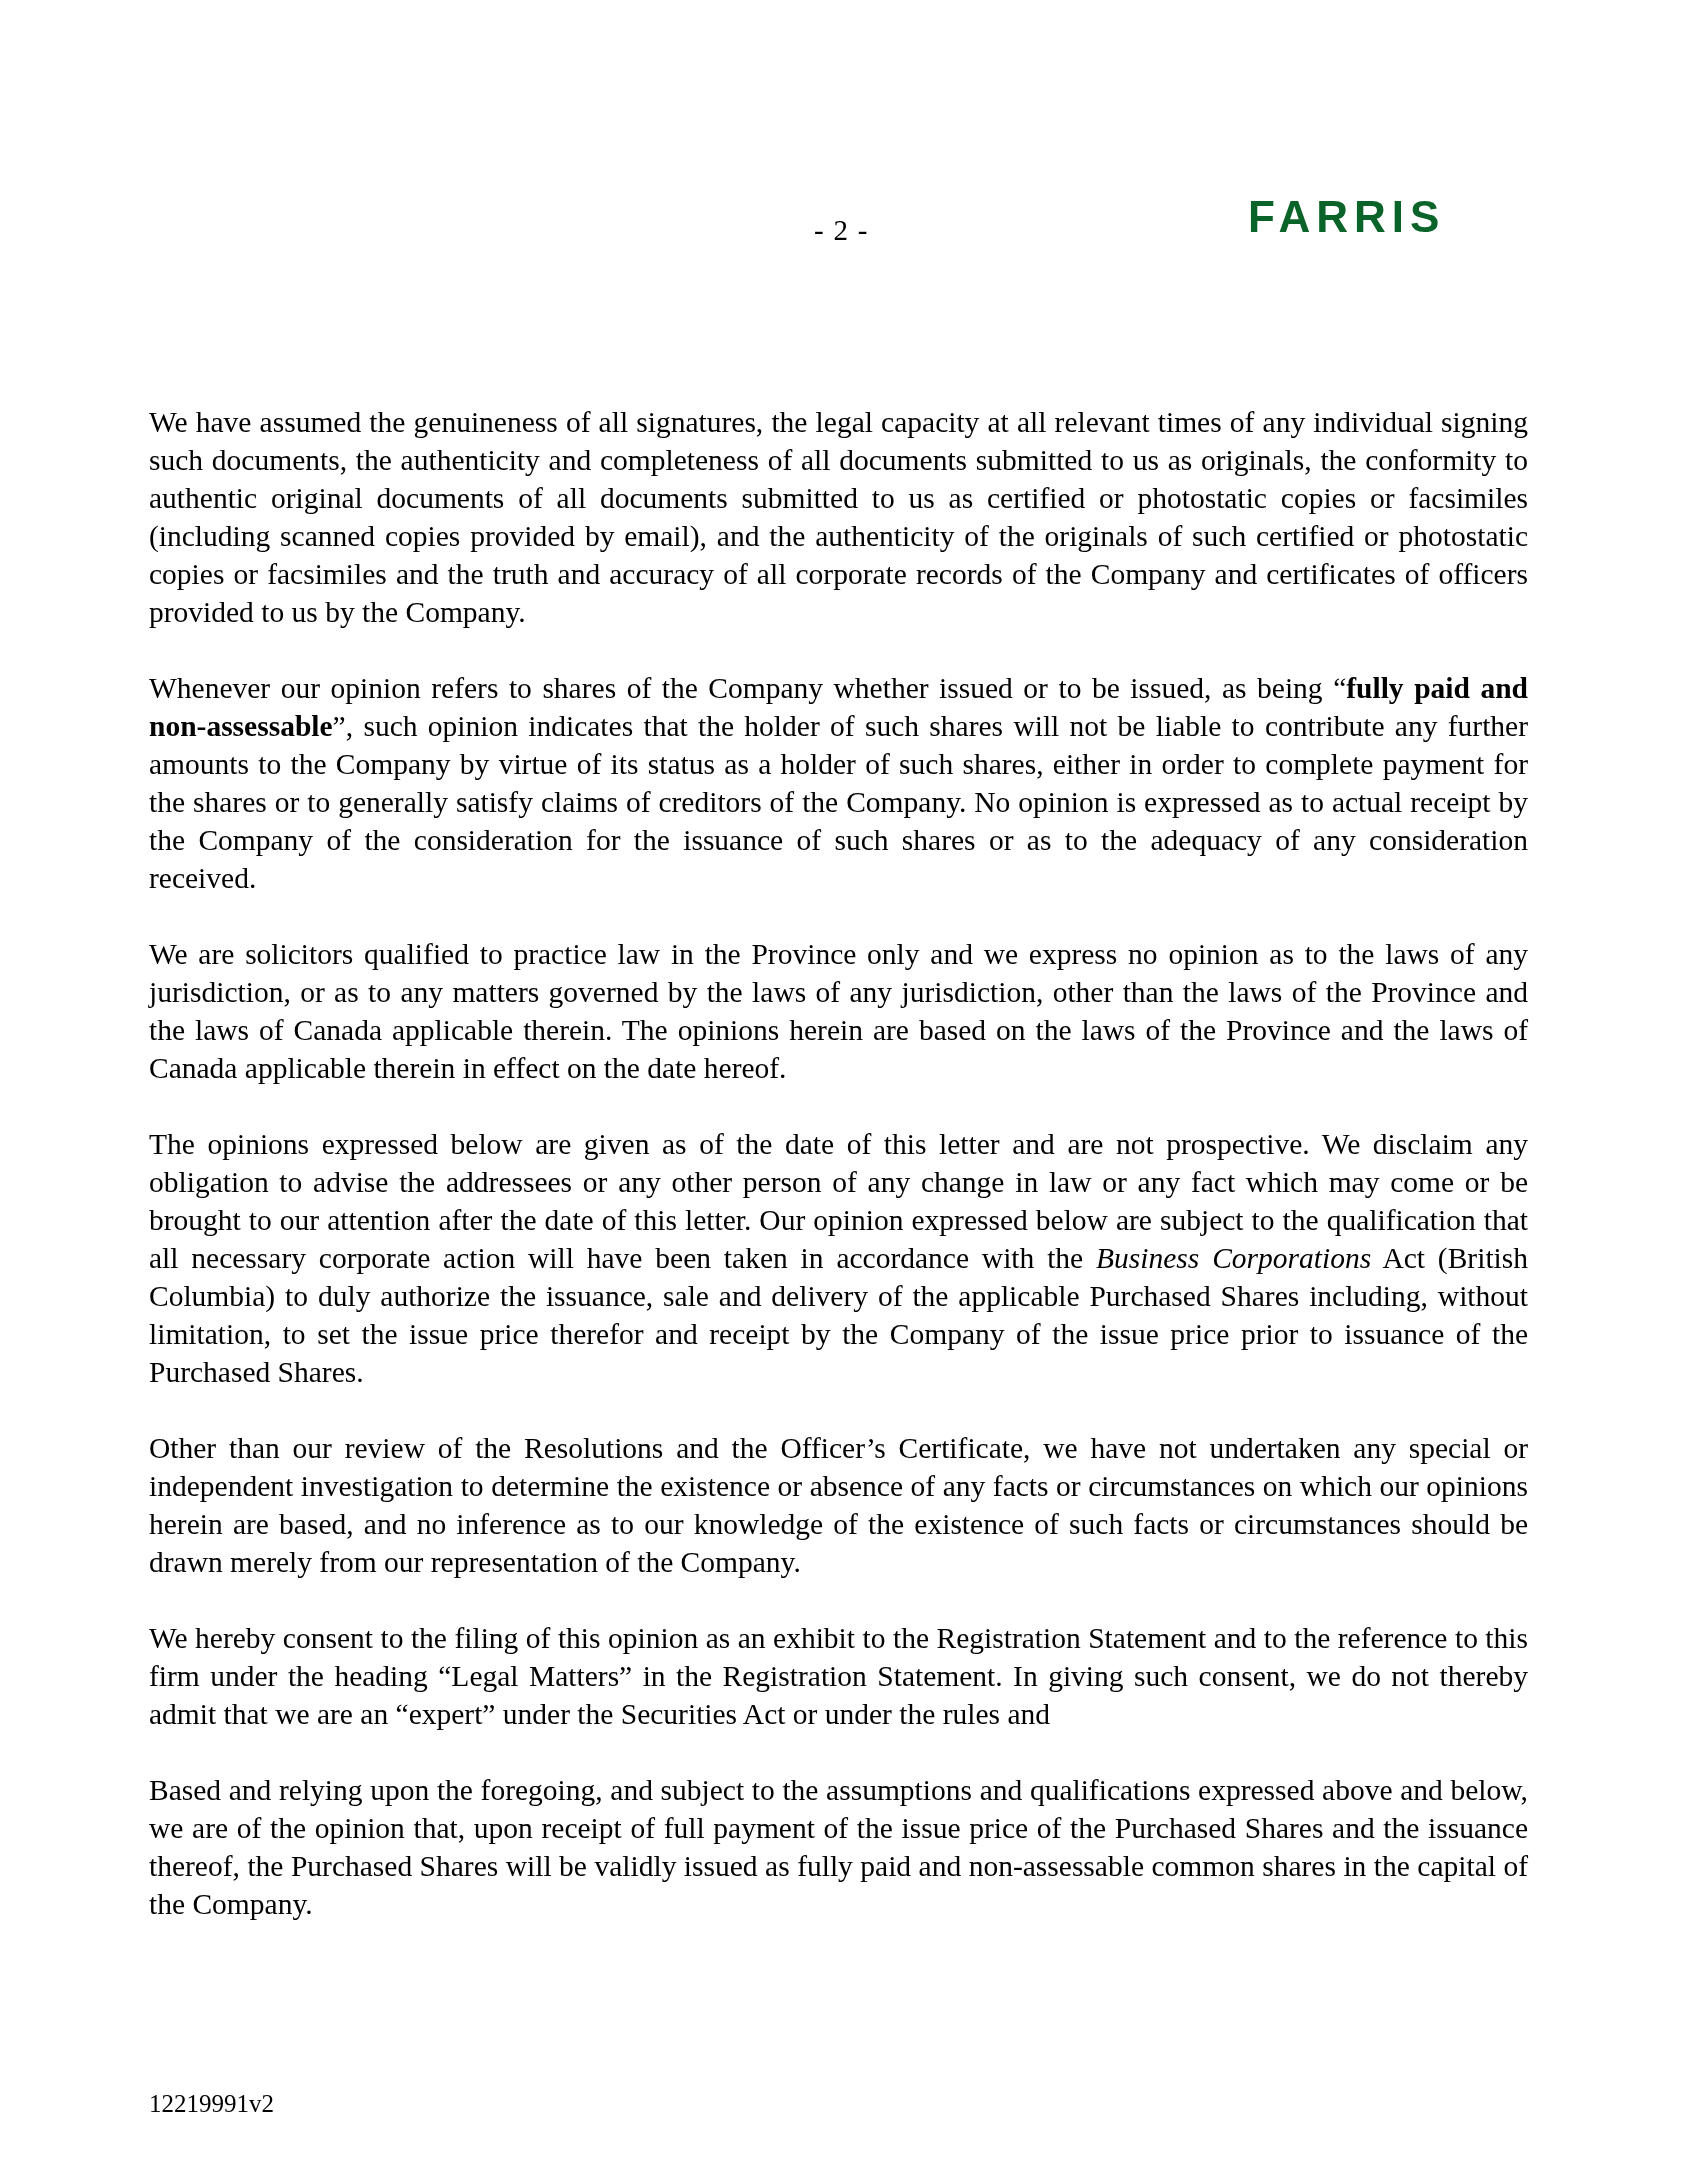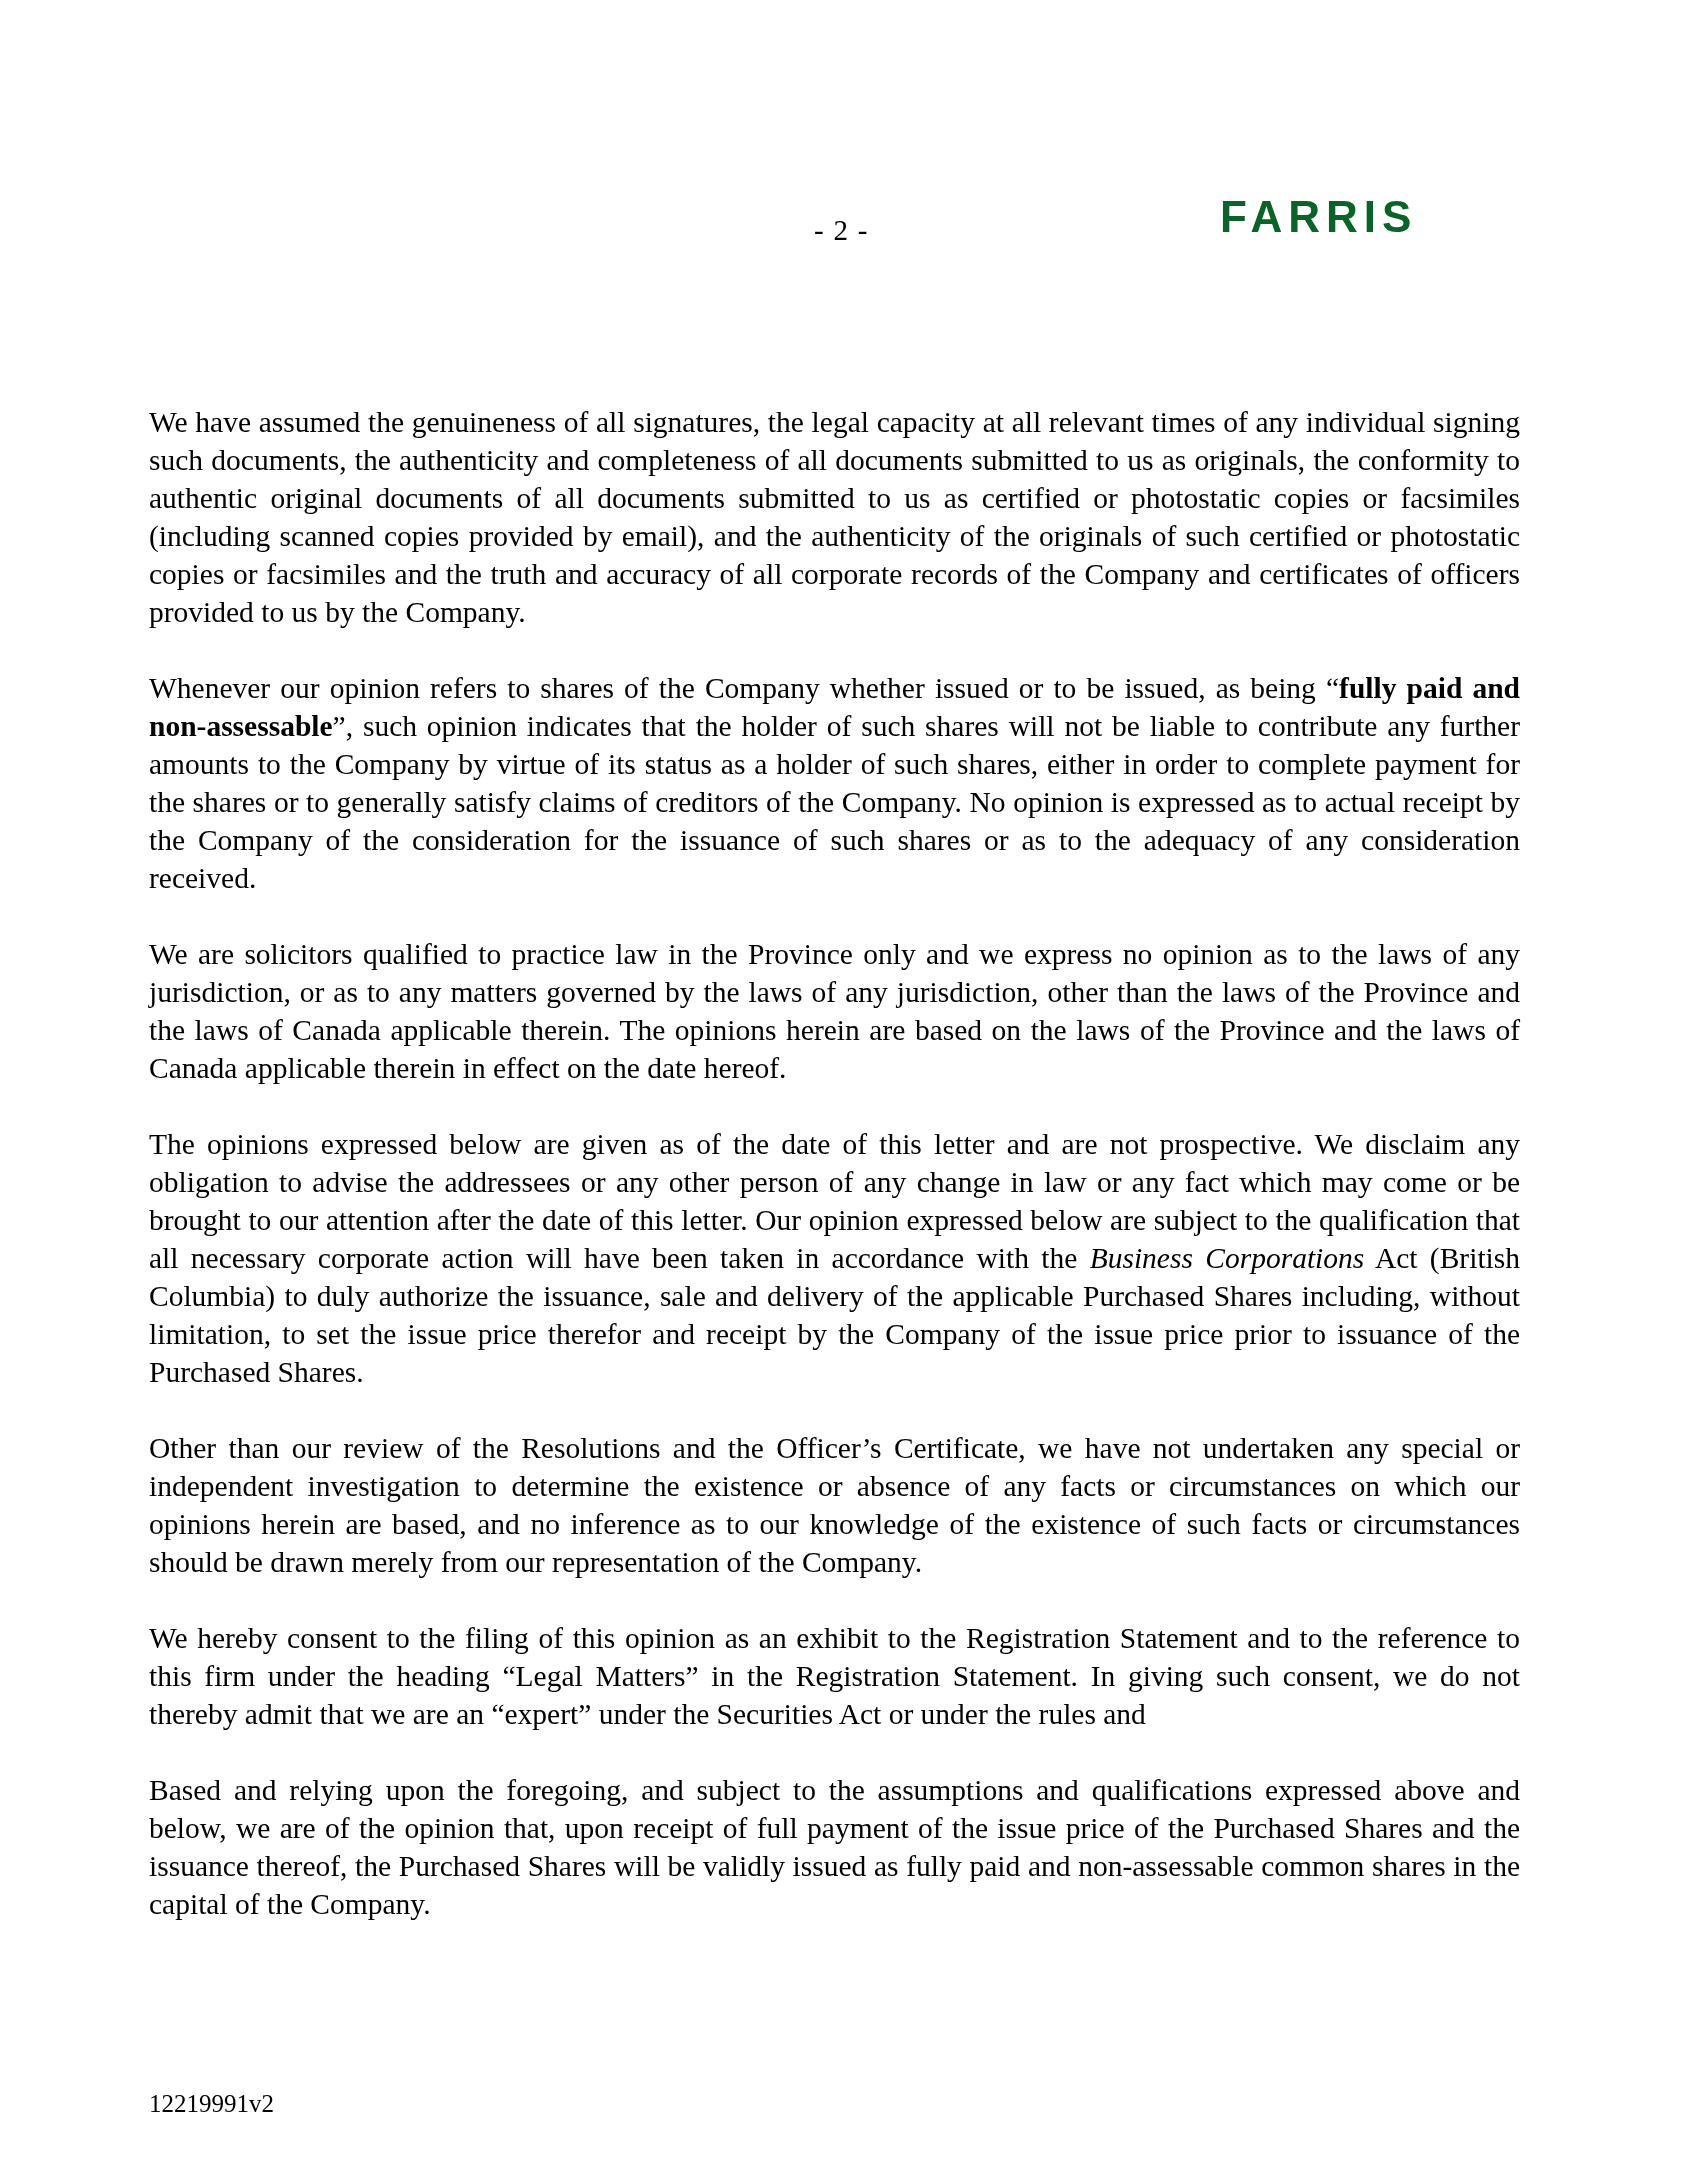--- a/index.html
+++ b/index.html
@@ -34,37 +34,37 @@
     }
     .body-text {
       position: absolute;
       top: 403px;
       left: 149px;
       width: 1387px;
       font-size: 29.5px;
       line-height: 38px;
     }
     .para {
-      margin: 0 16px 38px 0;
+      margin: 0 8px 38px 0;
       text-align: justify;
     }
     .para b { font-weight: bold; }
     .para i { font-style: italic; }
     .footer-id {
       position: absolute;
       top: 2090px;
       left: 149px;
       font-size: 25px;
     }
   </style>
 </head>
 <body>
 
 <div class="page-number">- 2 -</div>
-<div class="logo" style="color: rgb(10, 99, 40);">FARRIS</div>
+<div class="logo" style="color: rgb(10, 99, 40); margin-left: 28px;">FARRIS</div>
 
 <div class="body-text">
   <p class="para">
     <span> We have assumed the genuineness of all signatures, the legal capacity at all relevant times of any individual signing such documents, the authenticity and completeness of all documents submitted to us as originals, the conformity to authentic original documents of all documents submitted to us as certified or photostatic copies or facsimiles (including scanned copies provided by email), and the authenticity of the originals of such certified or photostatic copies or facsimiles and the truth and accuracy of all corporate records of the Company and certificates of officers provided to us by the Company.</span>
   </p>
   <p class="para">
     <span>Whenever our opinion refers to shares of the Company whether issued or to be issued, as being “</span><b>fully paid and non-assessable</b><span>”, such opinion indicates that the holder of such shares will not be liable to contribute any further amounts to the Company by virtue of its status as a holder of such shares, either in order to complete payment for the shares or to generally satisfy claims of creditors of the Company. No opinion is expressed as to actual receipt by the Company of the consideration for the issuance of such shares or as to the adequacy of any consideration received.</span>
   </p>
   <p class="para">
     <span>We are solicitors qualified to practice law in the Province only and we express no opinion as to the laws of any jurisdiction, or as to any matters governed by the laws of any jurisdiction, other than the laws of the Province and the laws of Canada applicable therein. The opinions herein are based on the laws of the Province and the laws of Canada applicable therein in effect on the date hereof.</span>

